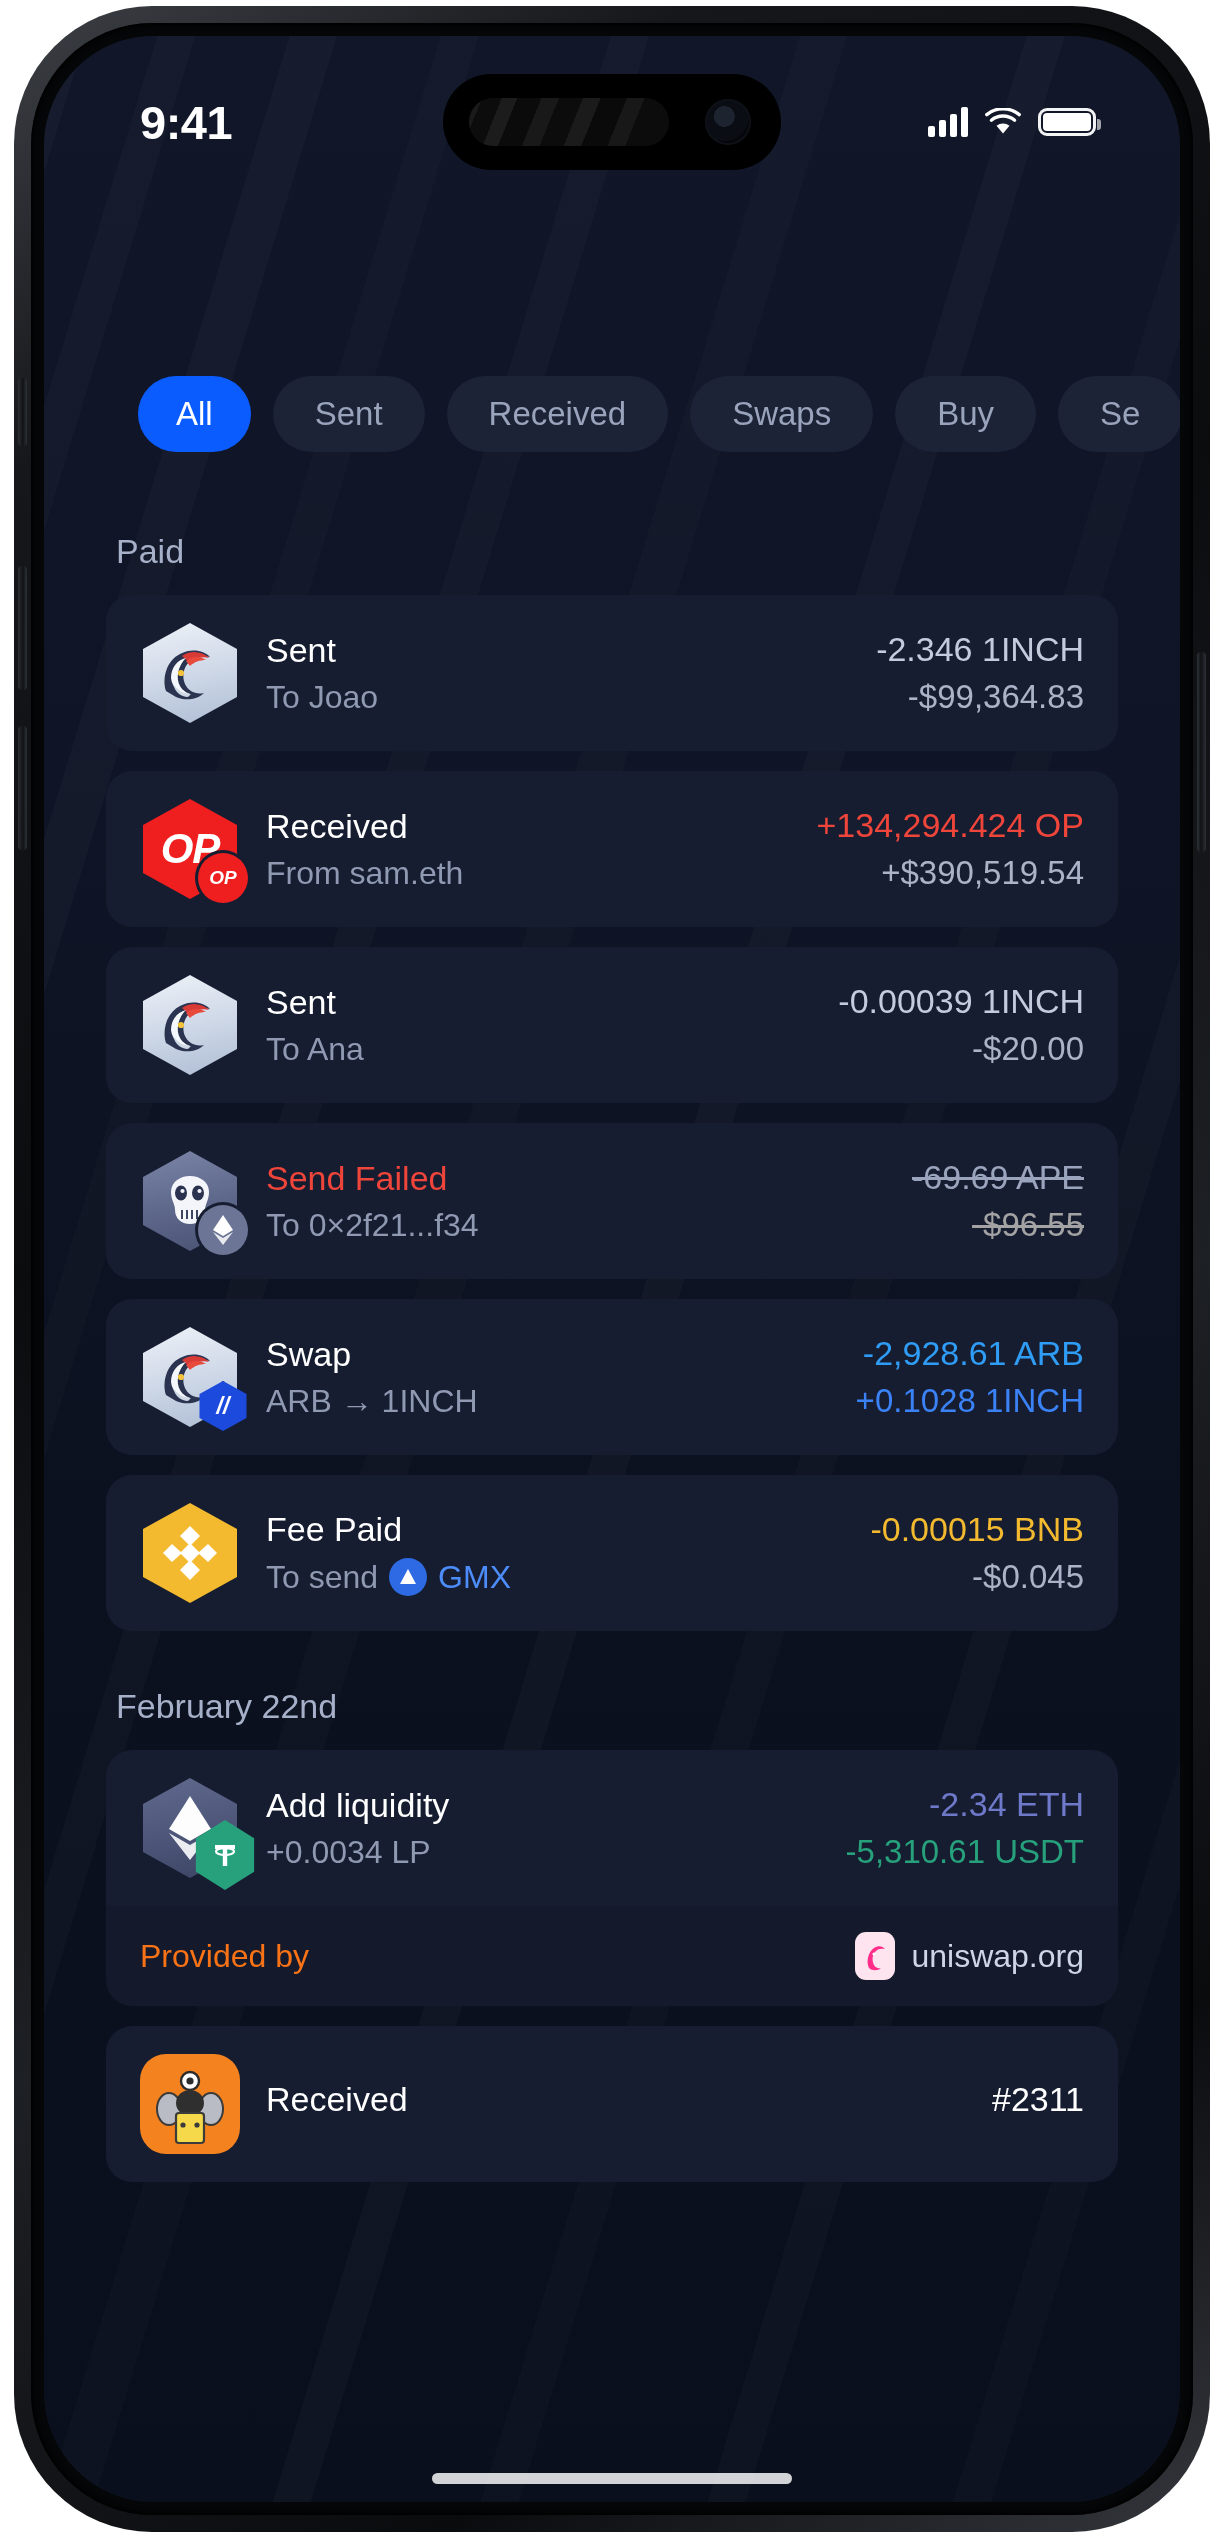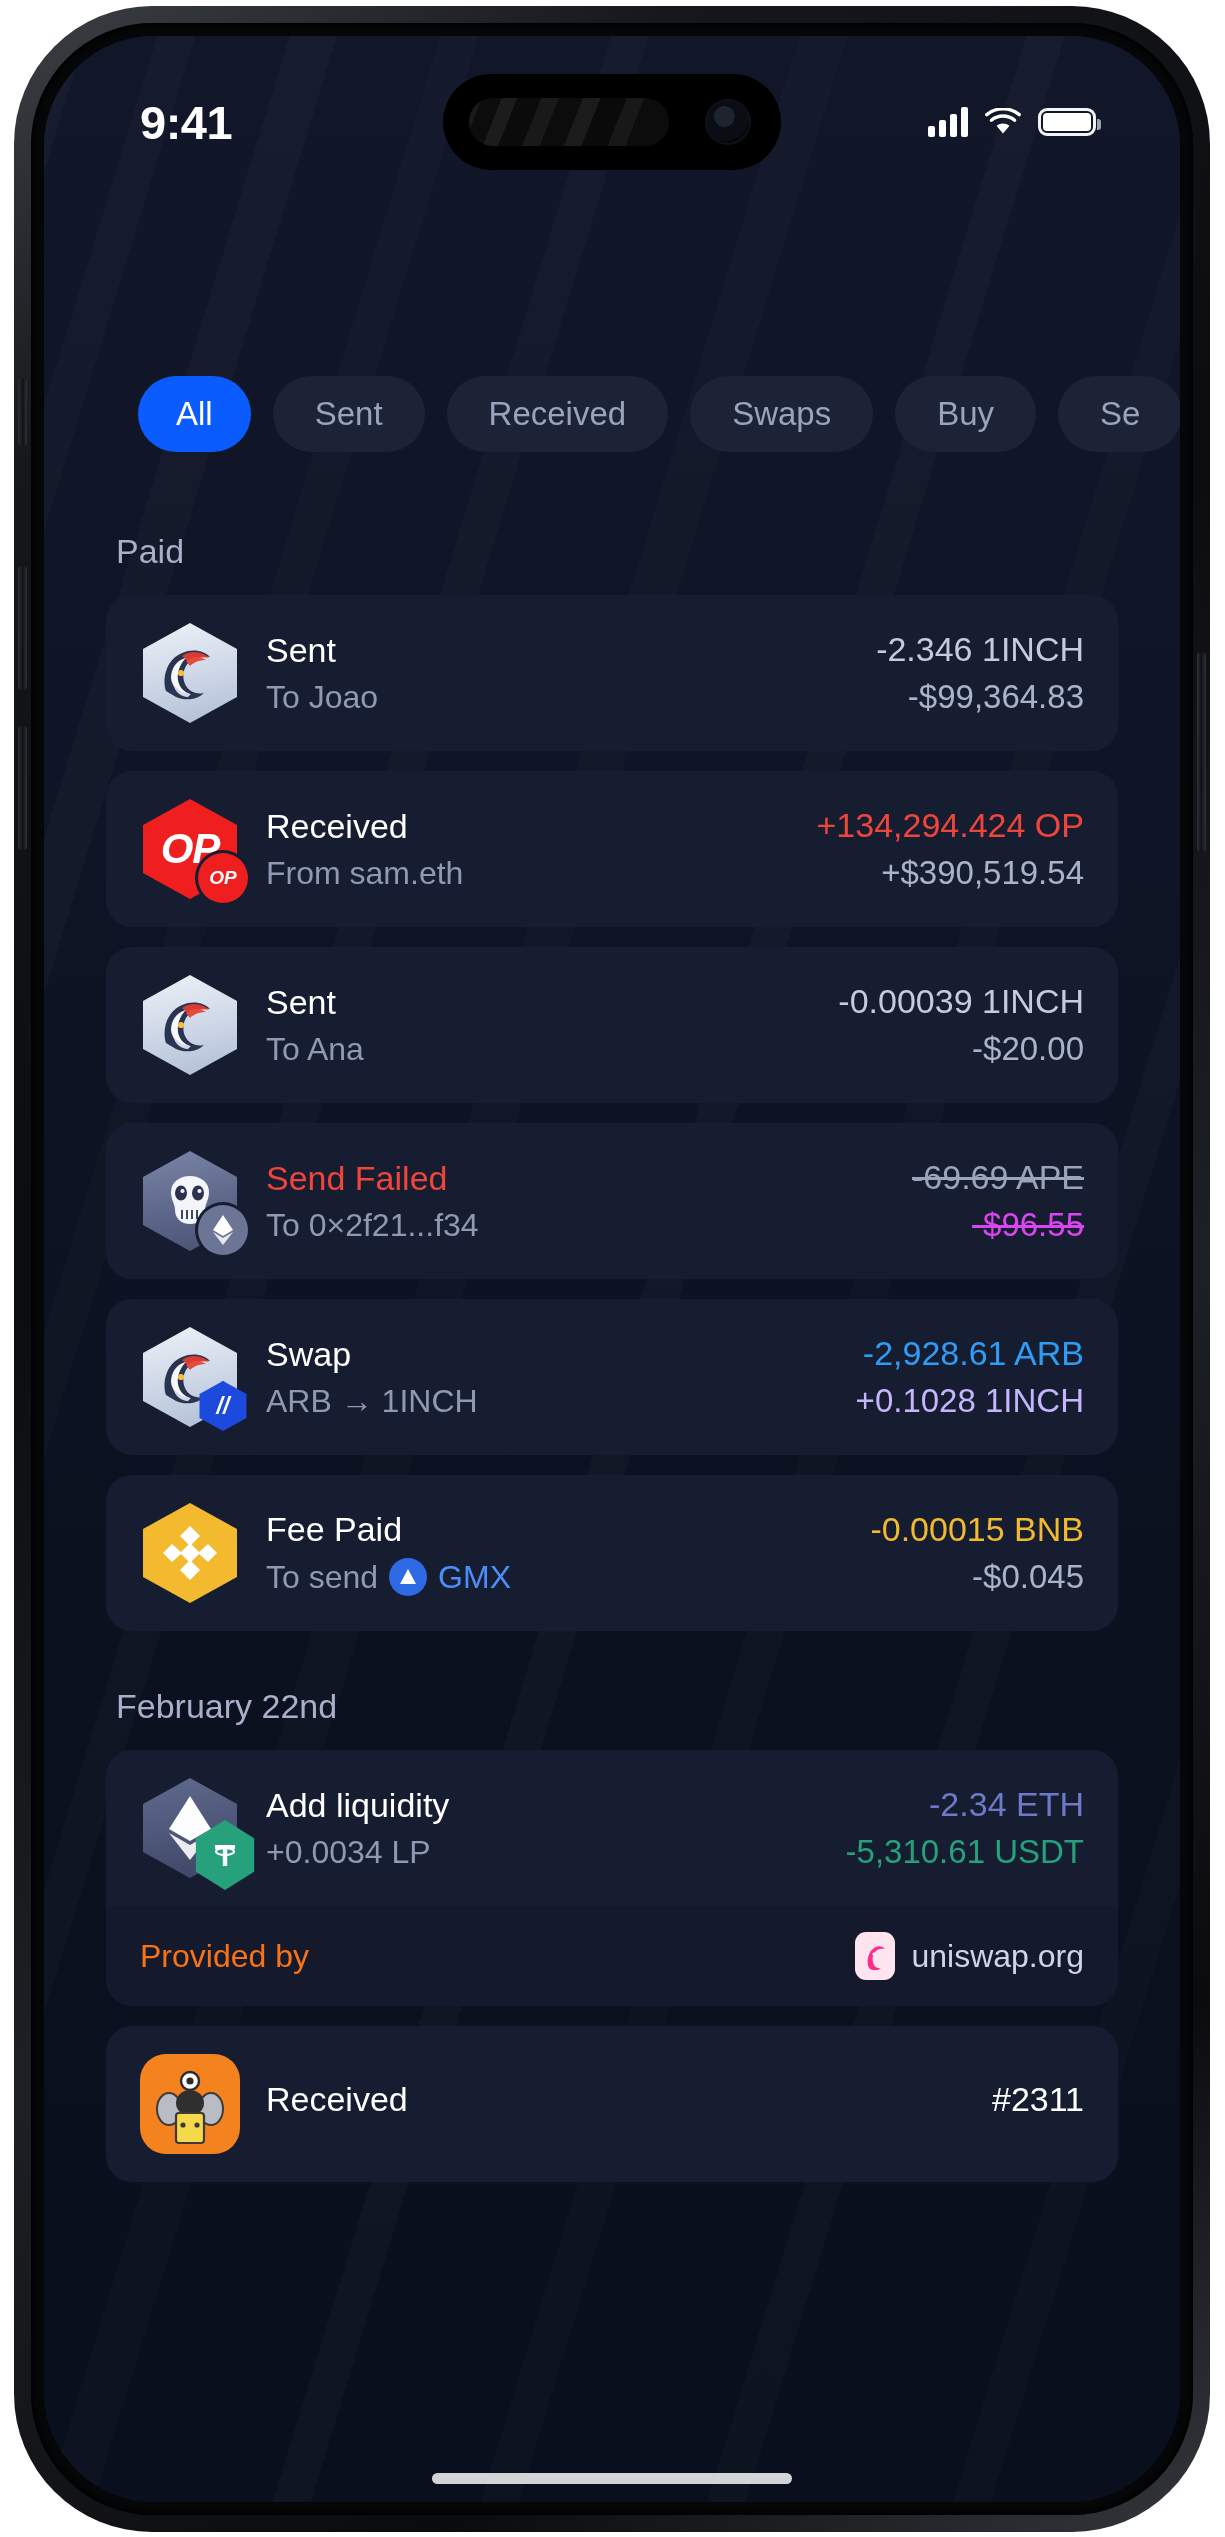--- a/index.html
+++ b/index.html
@@ -336,21 +336,21 @@
               </div>
        </div>
        <div class="tx-body">
          <div class="tx-title failed" style="color:#f0453a">Send Failed</div>
          <div class="tx-sub">
                 <span>To 0×2f21...f34</span>
               </div>
        </div>
        <div class="tx-right">
          <div class="tx-amount strike" style="color:#9aa4bd">-69.69 APE</div>
-         <div class="tx-fiat strike" style="color:#d946ef">-$96.55</div>
+         <div class="tx-fiat strike" style="color:#a3a3a3">-$96.55</div>
        </div>
           </div>
           <div class="tx-card">
             <div class="tx-icon-wrap">
          <div class="hex" style="background:linear-gradient(168deg,#eef2f8 0%,#ccd6e6 55%,#aebdd4 100%)">
                 <svg width="76" height="76" viewBox="0 0 76 76">
                   <path d="M14 56 C10 44 14 26 28 19 C39 13 52 15 58 22 C50 20 42 22 37 27 C31 33 30 42 33 49 C36 56 44 60 52 58 C45 65 33 66 24 62 Z" fill="#2a3450"></path>
                   <path d="M30 21 C38 15 50 16 57 23 C50 21 43 23 38 28 Z" fill="#d83a36"></path>
                   <path d="M34 26 C40 21 48 21 54 25 C48 25 42 27 38 31 Z" fill="#e84a3c"></path>
                   <path d="M19 43 C19 33 25 25 34 23 C28 29 25 37 26 45 C27 52 32 57 38 59 C29 60 20 53 19 43 Z" fill="#f4f7fb"></path>
@@ -363,21 +363,21 @@
               </div>
        </div>
        <div class="tx-body">
          <div class="tx-title" style="color:#ffffff">Swap</div>
          <div class="tx-sub">
                 <span>ARB → 1INCH</span>
               </div>
        </div>
        <div class="tx-right">
          <div class="tx-amount" style="color:#2f9cf5">-2,928.61 ARB</div>
-         <div class="tx-fiat" style="color:#c4b5fd">+0.1028 1INCH</div>
+         <div class="tx-fiat" style="color:#3b82f6">+0.1028 1INCH</div>
        </div>
           </div>
           <div class="tx-card">
             <div class="tx-icon-wrap">
          <div class="hex" style="background:#f3ba2f">
                 <svg width="62" height="62" viewBox="0 0 62 62">
                   <g fill="#fff">
                     <path d="M31 4 L41 14 L31 24 L21 14 Z"></path>
                     <path d="M31 38 L41 48 L31 58 L21 48 Z"></path>
                     <path d="M13 22 L23 31 L13 40 L4 31 Z"></path>

